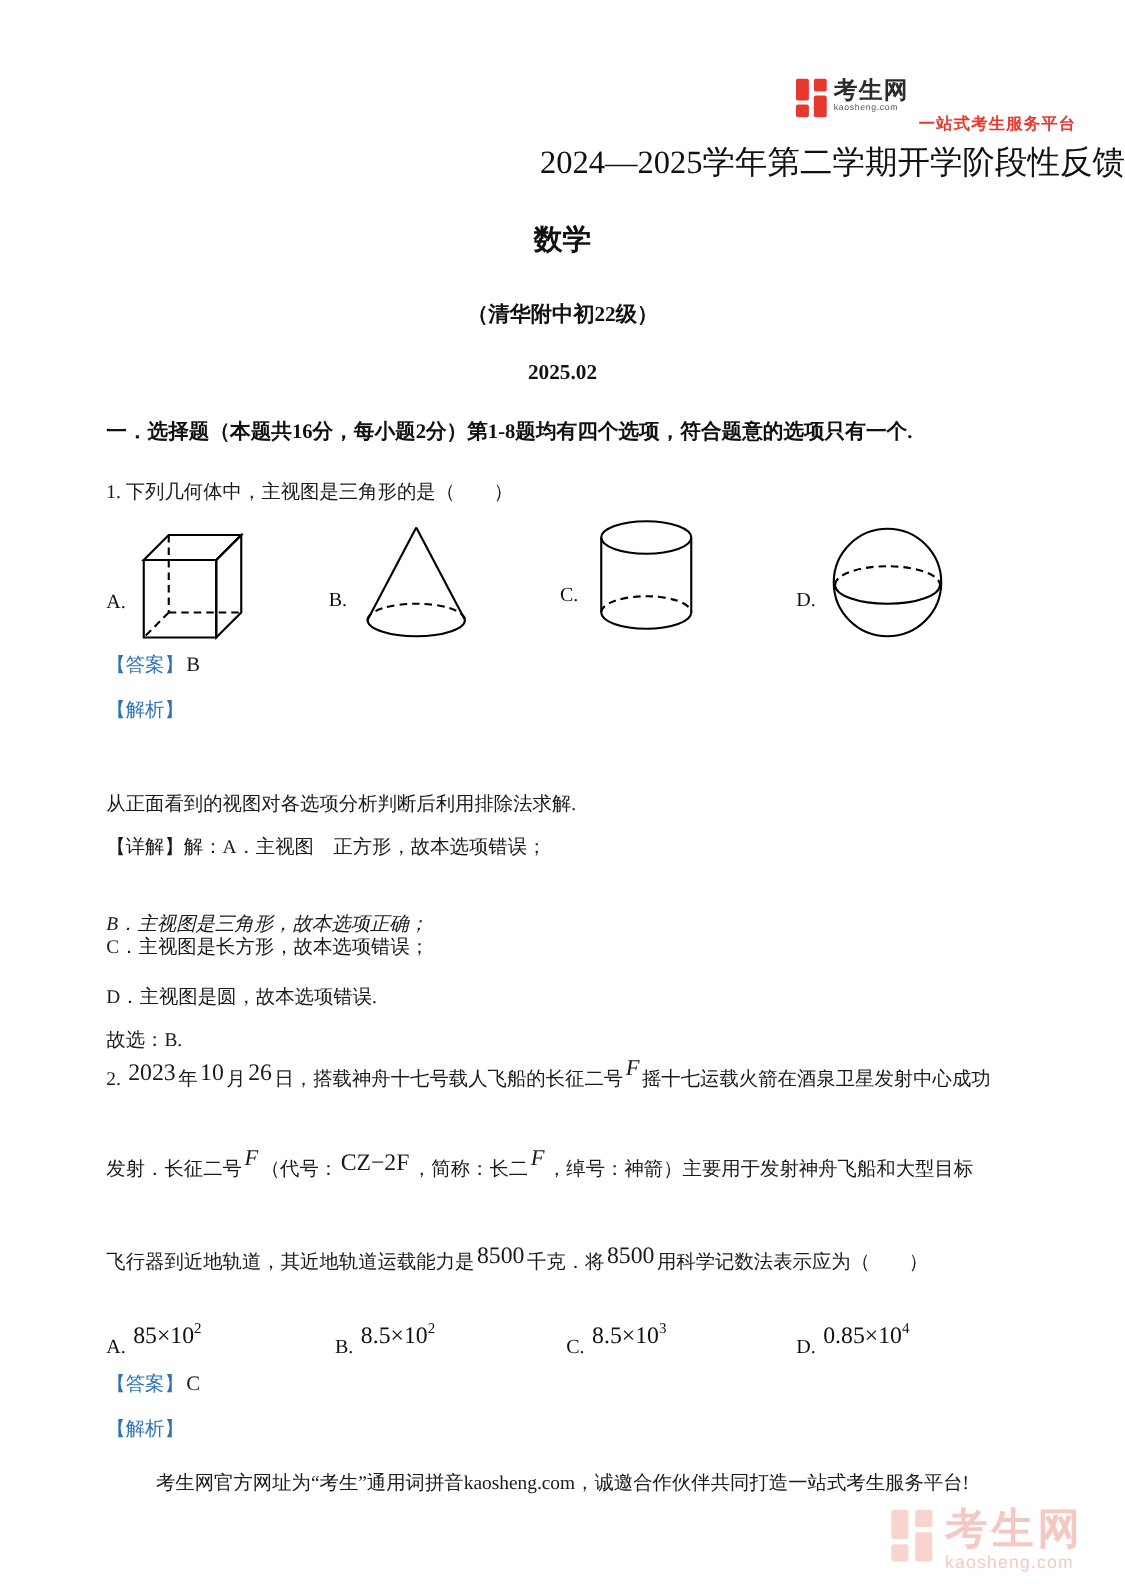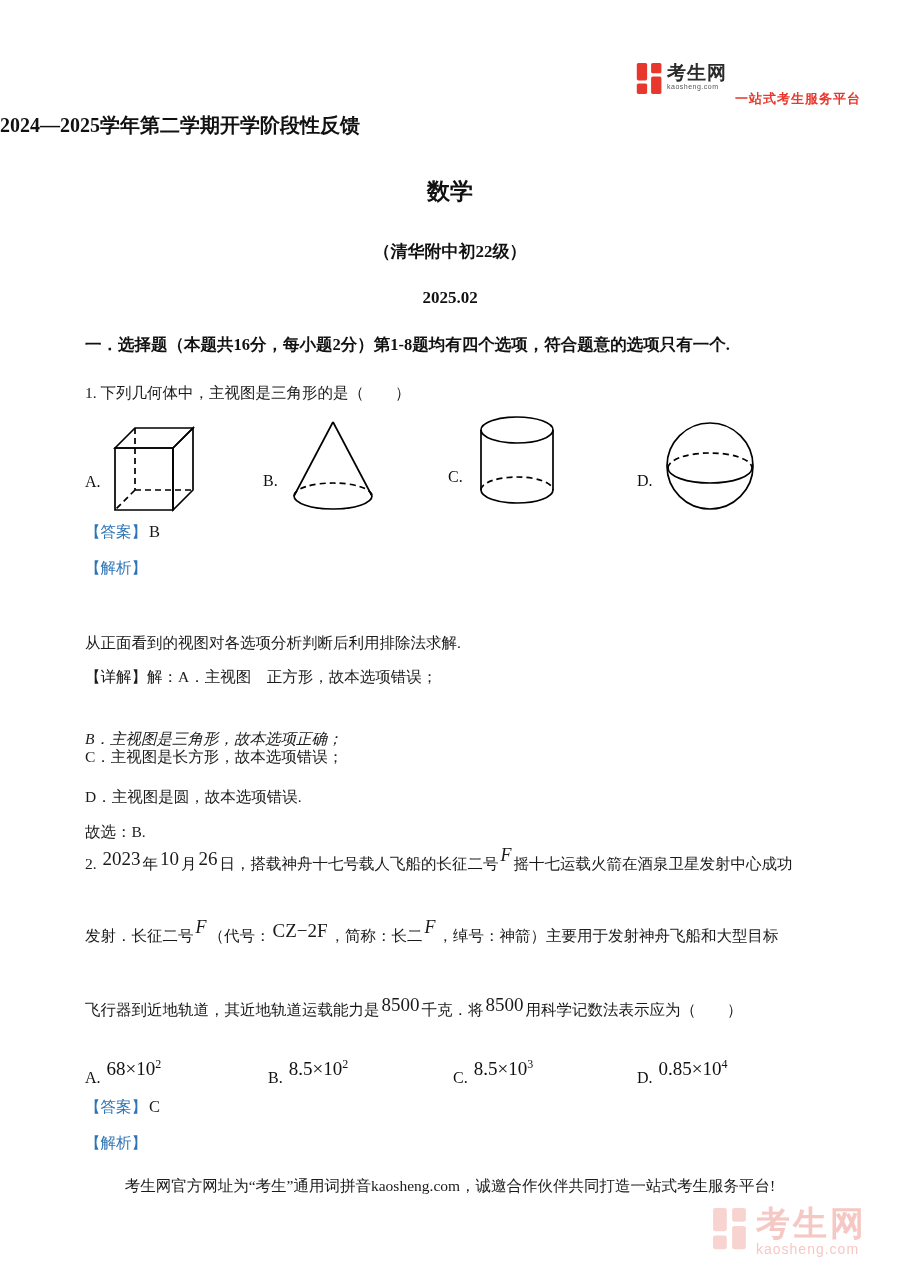--- a/index.html
+++ b/index.html
@@ -10,21 +10,21 @@
     font-family:"Liberation Serif","DejaVu Serif",serif; color:#111;
   }
   
   .logo { position:absolute; top:62px; left:636px; display:flex; align-items:flex-start; }
   .logo-icon { width:27px; height:32px; flex:0 0 auto; }
   .logo-text { margin-left:4px; }
   .logo-name { font-family:"Liberation Sans",sans-serif; font-weight:bold; font-size:19px; color:#2b2b2b; line-height:21px; letter-spacing:1px; }
   .logo-domain { font-family:"Liberation Sans",sans-serif; font-size:7px; color:#555; letter-spacing:.5px; }
   .logo-tagline { font-family:"Liberation Sans",sans-serif; font-weight:bold; font-size:13px; color:#e8382d; margin-left:8px; margin-top:28px; letter-spacing:1px; }
   
-  .title    { position:absolute; top:112px; left:0; width:100%; text-align:left; font-weight:bold; font-size:20px; }
+  .title    { position:absolute; top:112px; left:0; width:100%; text-align:right; font-weight:normal; font-size:26px; }
   .subject  { position:absolute; top:176px; left:0; width:100%; text-align:center; font-weight:bold; font-size:23px; }
   .classnote{ position:absolute; top:240px; left:0; width:100%; text-align:center; font-weight:bold; font-size:17px; }
   .examdate { position:absolute; top:288px; left:0; width:100%; text-align:center; font-weight:bold; font-size:17px; }
   .section-heading { position:absolute; top:334px; left:85px; width:740px; font-weight:bold; font-size:16.5px; }
   
   .bodyline { position:absolute; left:85px; font-size:15.5px; color:#1a1a1a; }
   .w-full { width:740px; }
   .tag-blue { color:#2e74b5; }
   .ans-letter { font-family:"Liberation Serif",serif; font-size:16.5px; padding-left:2px; }
   
@@ -142,21 +142,21 @@
   <div class="bodyline w-full" style="top:924px;">
     <span>发射．长征二号</span><span class="mathit">F</span><span>（代号：</span><span class="math">CZ−2F</span><span>，简称：长二</span><span class="mathit">F</span><span>，绰号：神箭）主要用于发射神舟飞船和大型目标</span>
   </div>
   <div class="bodyline w-full" style="top:998px;">
     <span>飞行器到近地轨道，其近地轨道运载能力是</span><span class="math">8500</span><span>千克．将</span><span class="math">8500</span><span>用科学记数法表示应为（　　）</span>
   </div>
 
   <div class="opts2">
     <div class="opt2" style="left:0;">
       <span class="opt-label">A.</span>
-      <span class="math"><span>68×10</span><sup>2</sup></span>
+      <span class="math"><span>85×10</span><sup>2</sup></span>
     </div>
     <div class="opt2" style="left:183px;">
       <span class="opt-label">B.</span>
       <span class="math"><span>8.5×10</span><sup>2</sup></span>
     </div>
     <div class="opt2" style="left:368px;">
       <span class="opt-label">C.</span>
       <span class="math"><span>8.5×10</span><sup>3</sup></span>
     </div>
     <div class="opt2" style="left:552px;">

